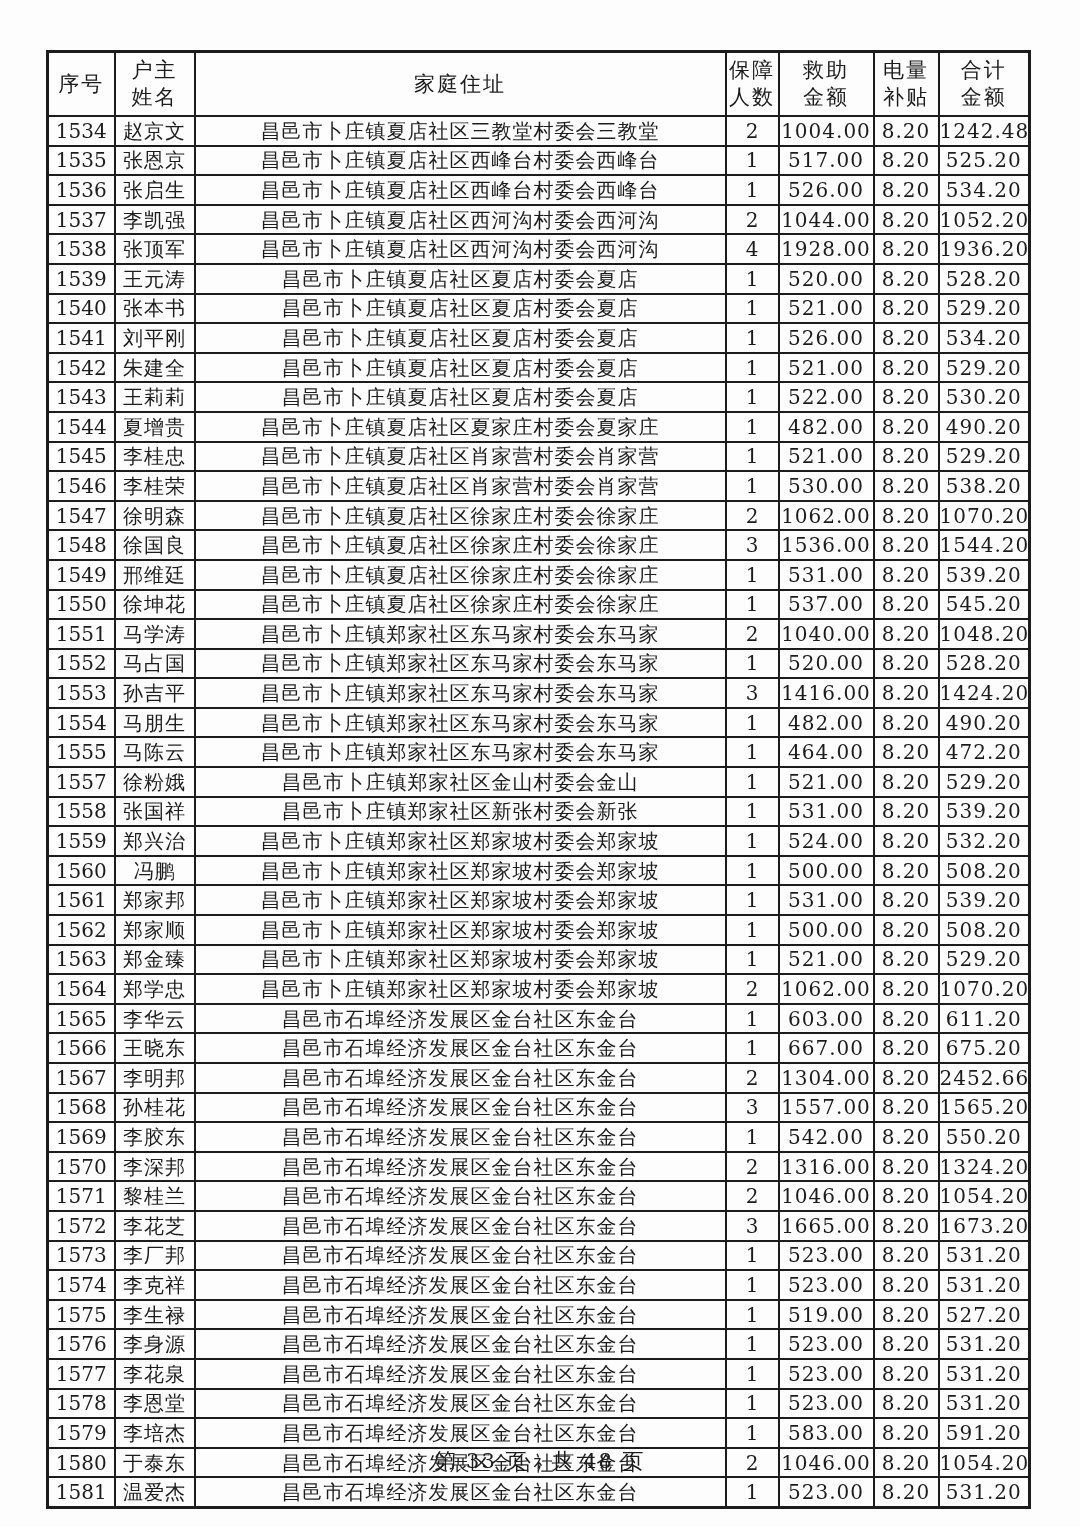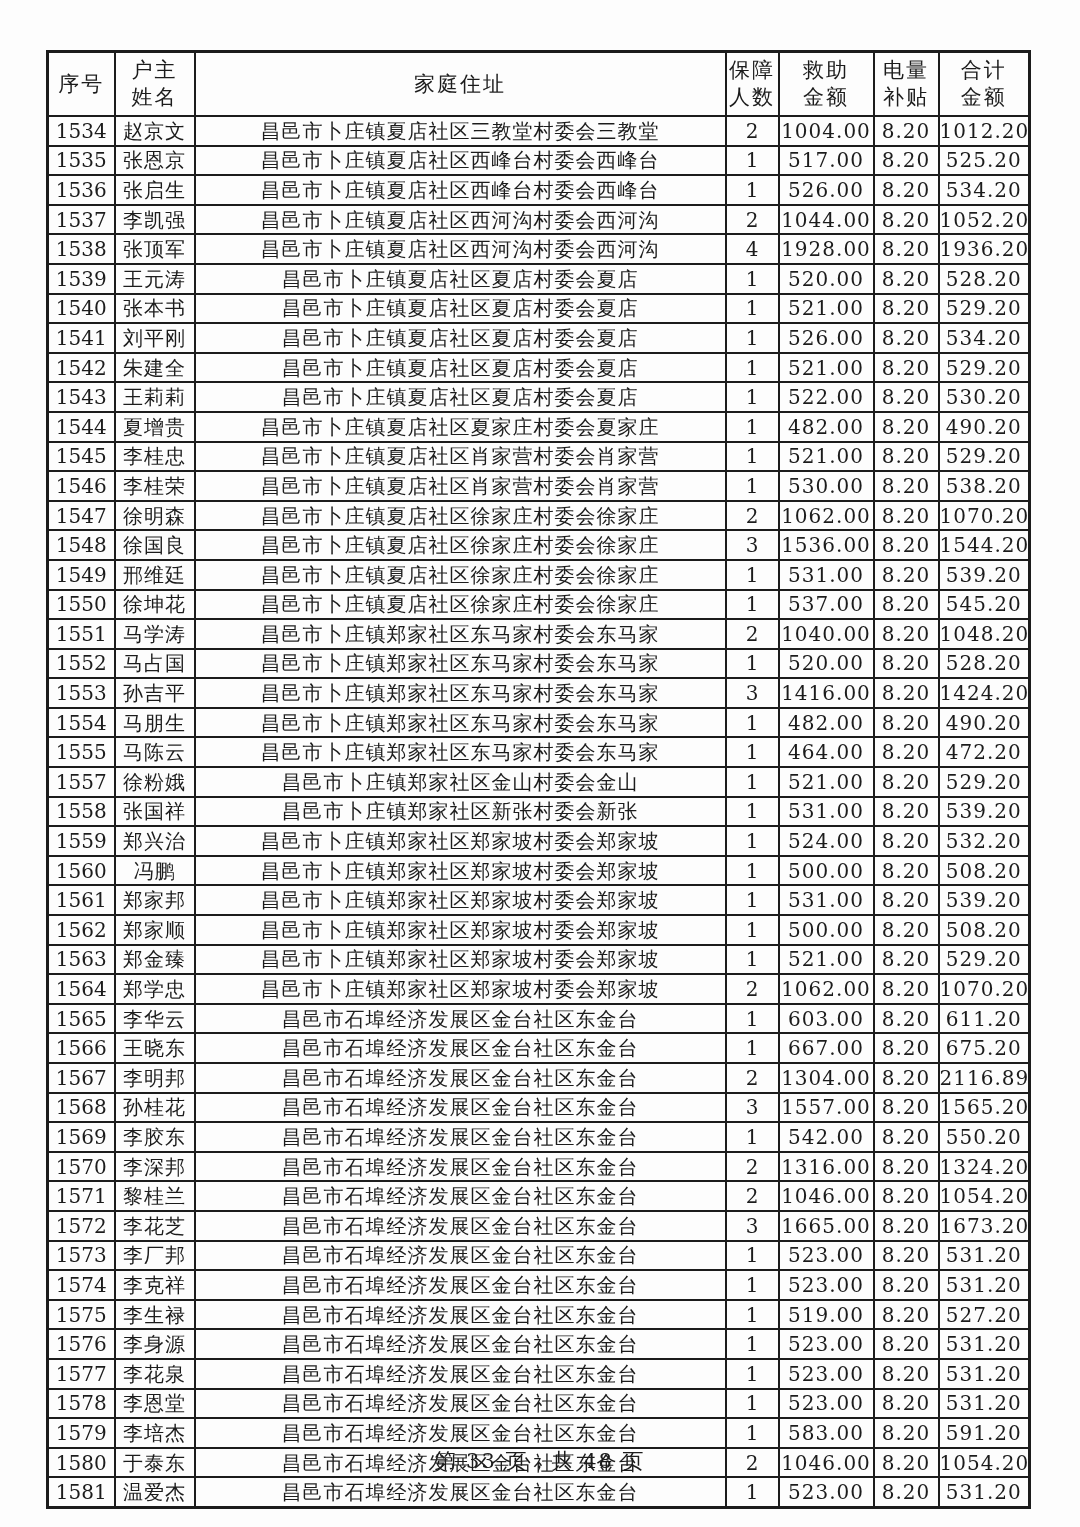--- a/index.html
+++ b/index.html
@@ -114,21 +114,21 @@
         </tr>
       </thead>
     <tbody>
         <tr>
           <td class="col-serial">1534</td>
           <td class="col-name">赵京文</td>
           <td class="col-address">昌邑市卜庄镇夏店社区三教堂村委会三教堂</td>
           <td class="col-count">2</td>
           <td class="col-amount">1004.00</td>
           <td class="col-subsidy">8.20</td>
-          <td class="col-total">1012.20</td>
+          <td class="col-total">1242.48</td>
         </tr>
         <tr>
           <td class="col-serial">1535</td>
           <td class="col-name">张恩京</td>
           <td class="col-address">昌邑市卜庄镇夏店社区西峰台村委会西峰台</td>
           <td class="col-count">1</td>
           <td class="col-amount">517.00</td>
           <td class="col-subsidy">8.20</td>
           <td class="col-total">525.20</td>
         </tr>
@@ -402,21 +402,21 @@
           <td class="col-subsidy">8.20</td>
           <td class="col-total">675.20</td>
         </tr>
         <tr>
           <td class="col-serial">1567</td>
           <td class="col-name">李明邦</td>
           <td class="col-address">昌邑市石埠经济发展区金台社区东金台</td>
           <td class="col-count">2</td>
           <td class="col-amount">1304.00</td>
           <td class="col-subsidy">8.20</td>
-          <td class="col-total">2116.89</td>
+          <td class="col-total">2452.66</td>
         </tr>
         <tr>
           <td class="col-serial">1568</td>
           <td class="col-name">孙桂花</td>
           <td class="col-address">昌邑市石埠经济发展区金台社区东金台</td>
           <td class="col-count">3</td>
           <td class="col-amount">1557.00</td>
           <td class="col-subsidy">8.20</td>
           <td class="col-total">1565.20</td>
         </tr>

